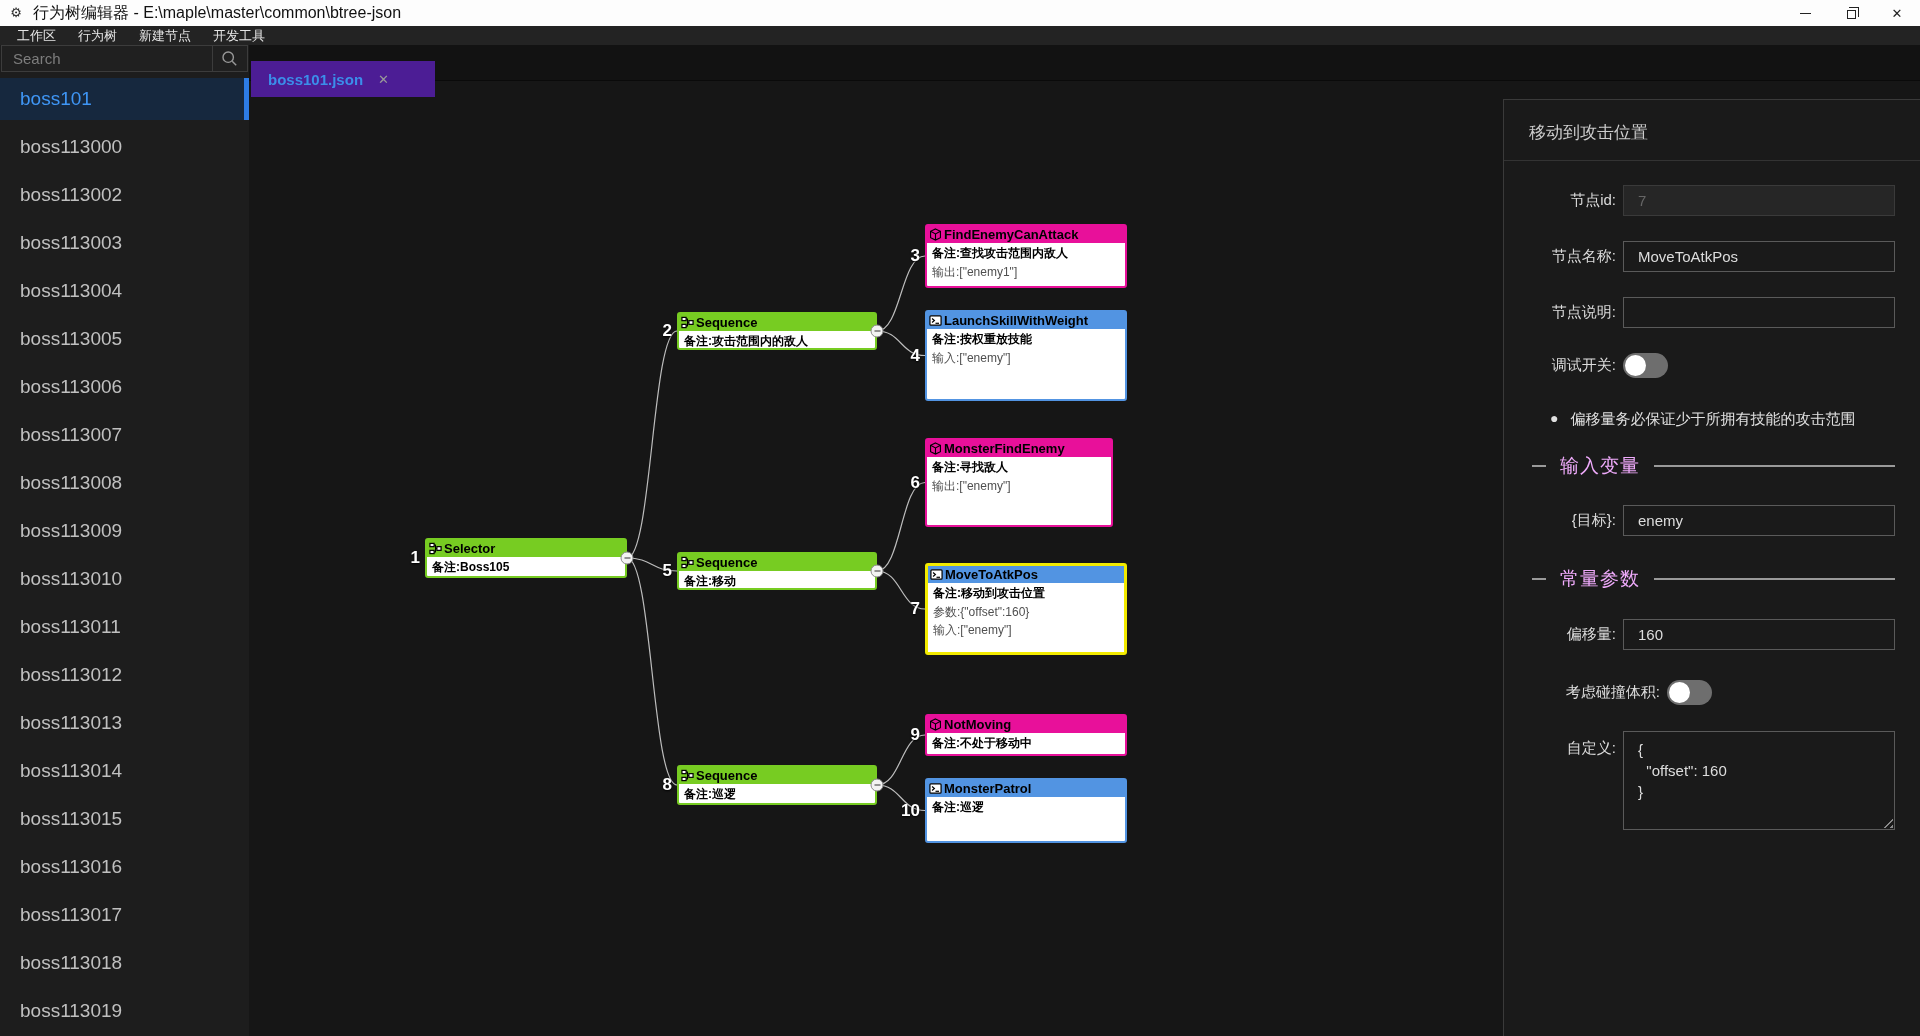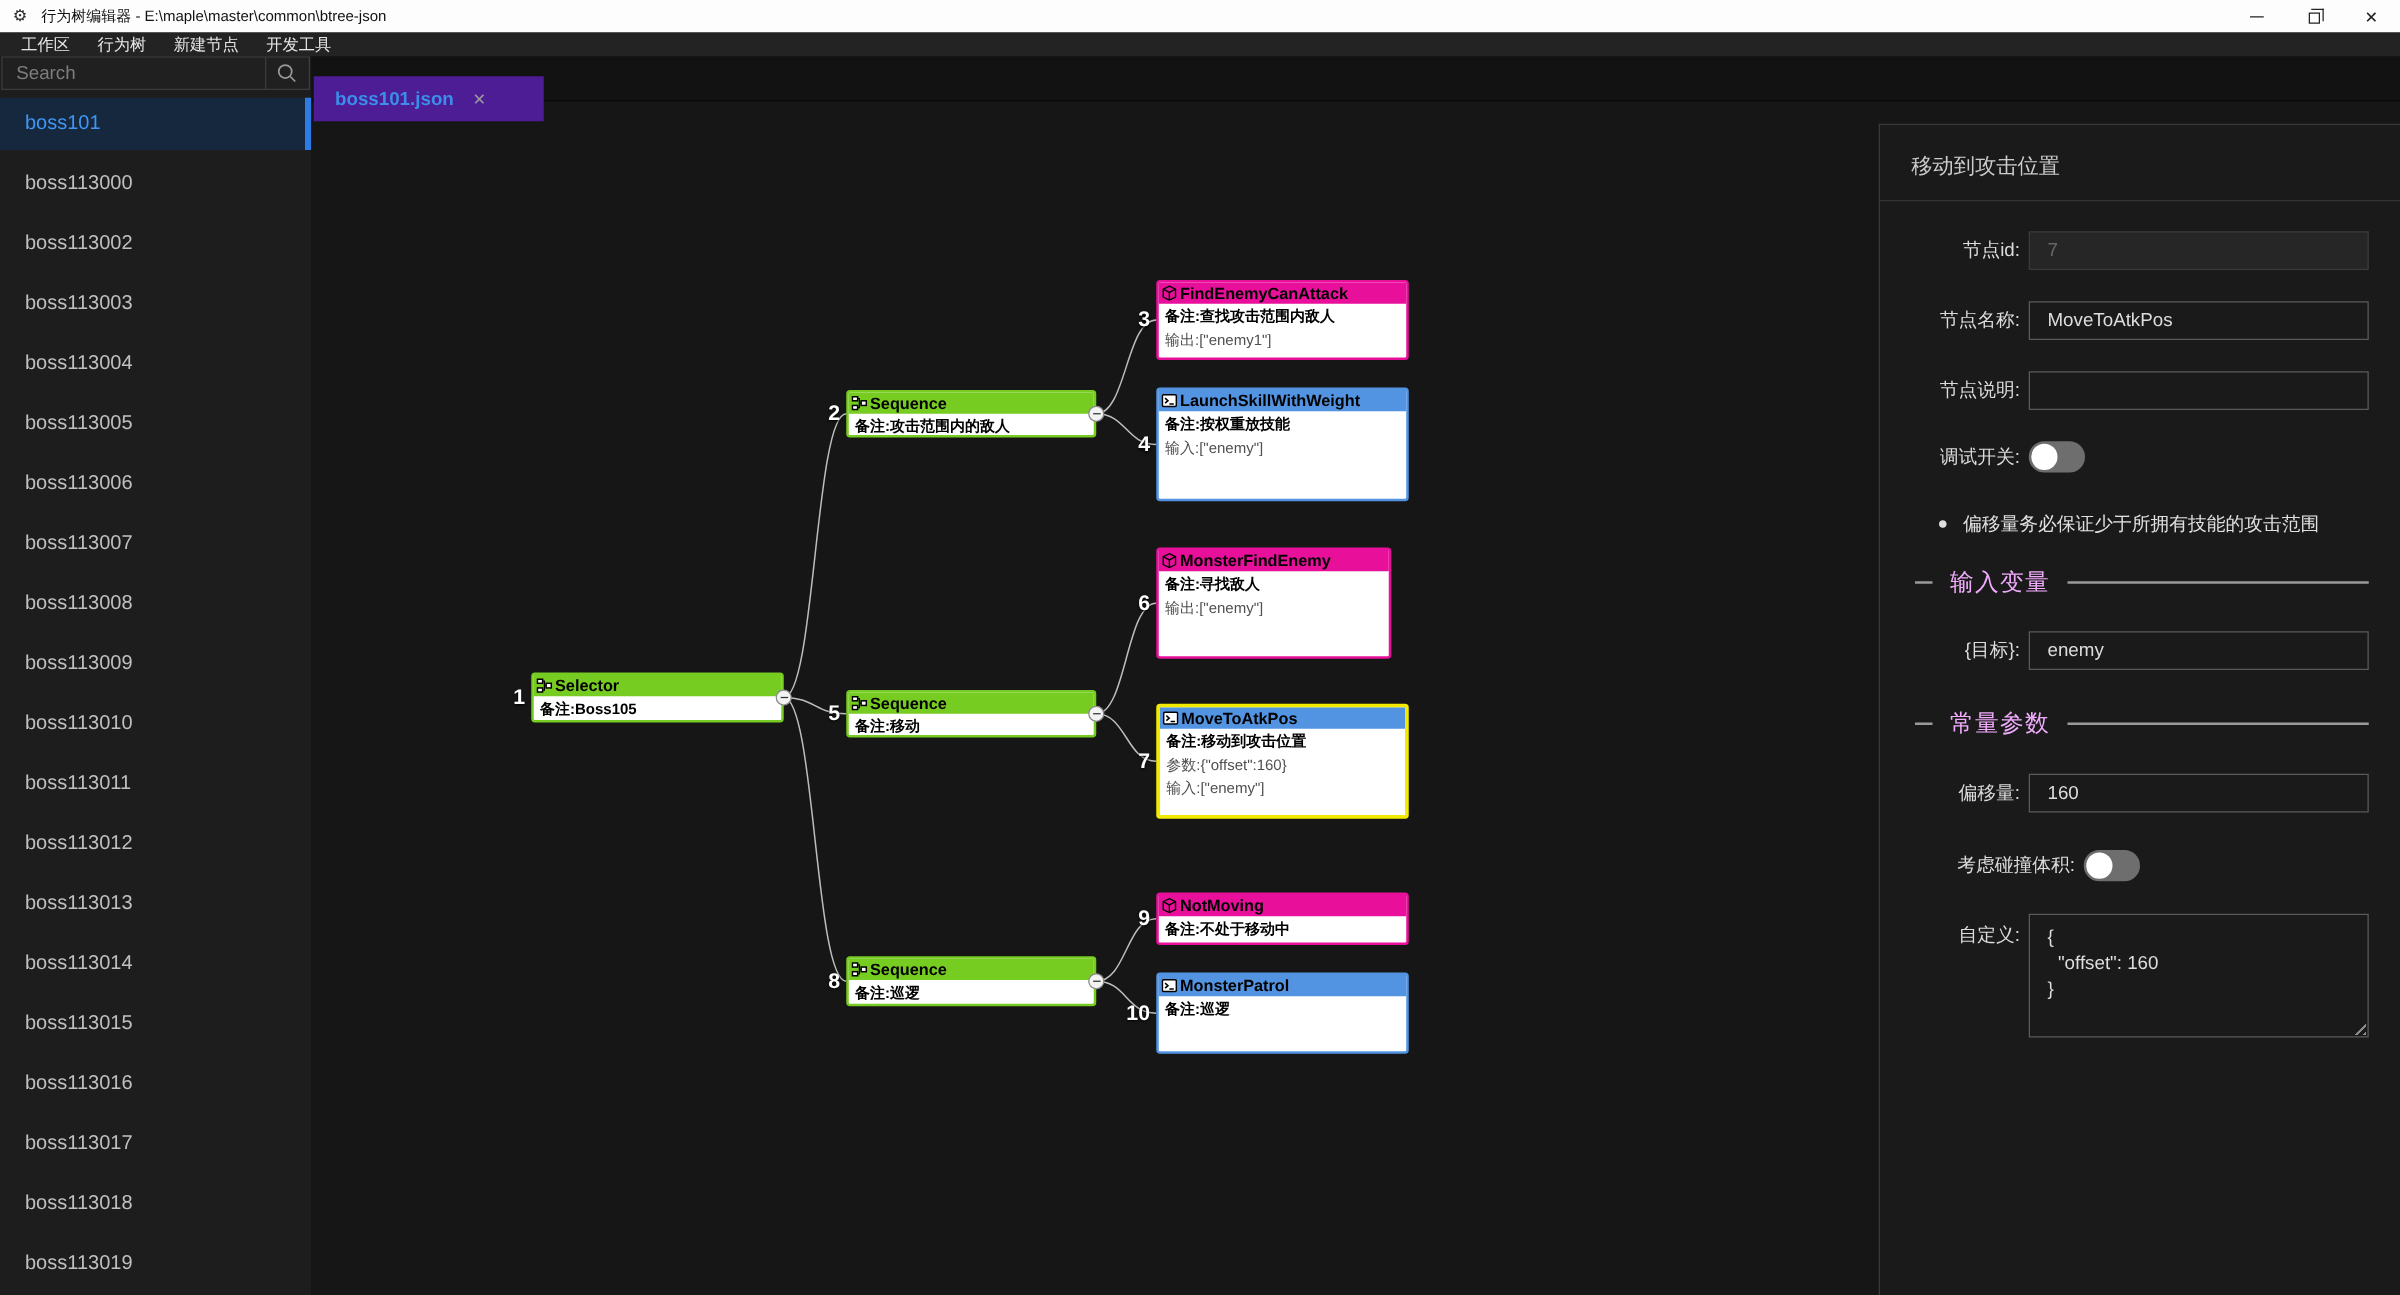--- a/index.html
+++ b/index.html
@@ -3,41 +3,41 @@
 <meta charset="utf-8">
 <style>
   * { margin:0; padding:0; box-sizing:border-box; }
   html,body { background:#000; }
   body { font-family:"Liberation Sans", sans-serif; }
   #app { position:relative; width:1920px; height:1036px; overflow:hidden; background:#161616; }
 
   
   .titlebar { position:absolute; left:0; top:0; width:1920px; height:26px; background:#fdfdfd; display:flex; align-items:center; z-index:10; }
   .titlebar .appicon { width:16px; height:16px; margin-left:8px; font-size:13px; line-height:16px; color:#2d2d2d; text-align:center; }
-  .titlebar .apptitle { margin-left:9px; font-size:12px; color:#111; }
+  .titlebar .apptitle { margin-left:9px; font-size:16px; color:#111; }
   .wincontrols { position:absolute; right:0; top:0; height:26px; display:flex; }
   .winbtn { width:46px; height:26px; display:flex; align-items:center; justify-content:center; color:#111; }
   .ic-min { width:11px; height:1px; background:#222; }
   .ic-restore { position:relative; width:9px; height:9px; border:1px solid #222; margin-top:2px; }
   .ic-restore:before { content:""; position:absolute; left:1px; top:-4px; width:9px; height:9px; border:1px solid #222; border-left:none; border-bottom:none; }
   .ic-close { font-size:13px; line-height:13px; color:#222; }
 
   
   .menubar { position:absolute; left:0; top:26px; width:1920px; height:19px; background:#232323; display:flex; align-items:flex-start; padding-left:6px; z-index:10; }
   .menuitem { color:#e6e6e6; font-size:13px; padding:0 11px; line-height:19px; }
 
   
   .sidebar { position:absolute; left:0; top:45px; width:249px; height:991px; background:#1d1d1d; z-index:5; }
   .searchbox { position:absolute; left:1px; top:0px; width:247px; height:27px; border:1px solid #3c3c3c; background:#202020; display:flex; align-items:center; }
   .searchbox input { flex:1; height:100%; background:transparent; border:none; outline:none; color:#cfcfcf; font-size:15px; padding-left:11px; font-family:"Liberation Sans",sans-serif; }
   .searchbox input::placeholder { color:#7d7d7d; }
   .searchsep { width:1px; height:100%; background:#3c3c3c; }
   .searchbtn { width:37px; height:100%; display:flex; align-items:center; justify-content:center; }
   .bosslist { position:absolute; left:0; top:33px; width:249px; bottom:0; overflow:hidden; }
-  .bossitem { position:relative; height:42px; line-height:42px; margin-bottom:6px; padding-left:20px; font-size:16px; color:#c0c0c0; }
+  .bossitem { position:relative; height:42px; line-height:42px; margin-bottom:6px; padding-left:20px; font-size:19px; color:#c0c0c0; }
   .bossitem.selected { background:#16283e; color:#3f96f5; }
   .bossitem.selected:after { content:""; position:absolute; right:0; top:0; width:5px; height:100%; background:#2d7ce5; }
 
   
   .tabstrip { position:absolute; left:249px; top:45px; width:1671px; height:36px; background:#121212; border-bottom:1px solid #0a0a0a; z-index:4; }
   .tab { position:absolute; left:2px; top:16px; width:184px; height:36px; background:#4c1d95; display:flex; align-items:center; }
   .tab .tablabel { margin-left:17px; font-size:15px; font-weight:bold; color:#3b8eea; }
   .tab .tabclose { margin-left:15px; font-size:13px; color:#9a9a9a; }
 
   

